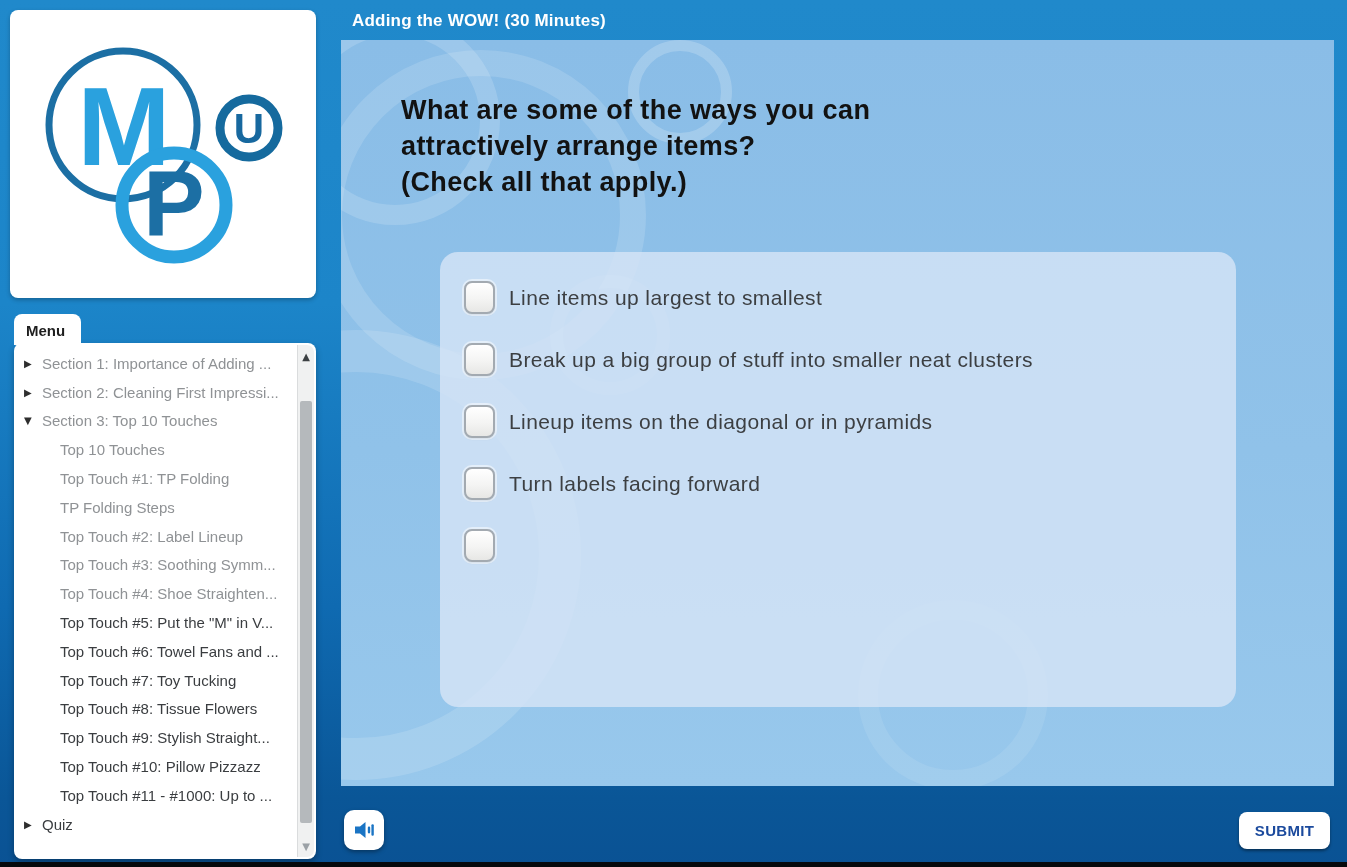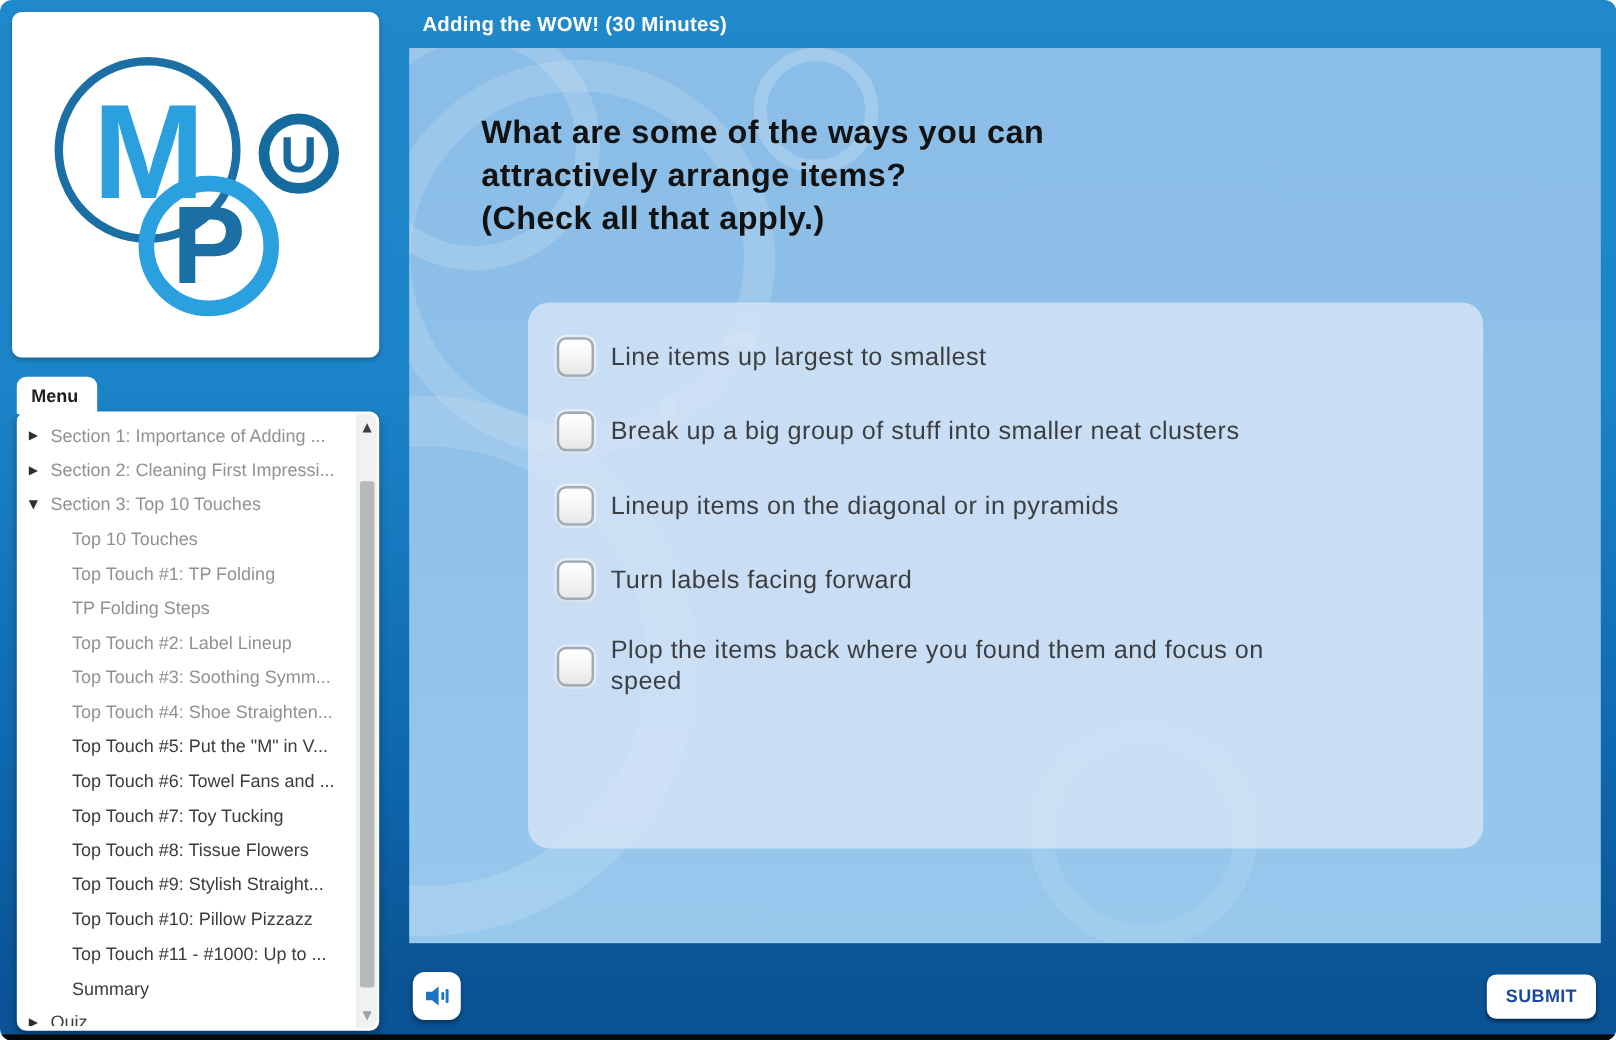--- a/index.html
+++ b/index.html
@@ -1,21 +1,20 @@
 <!DOCTYPE html>
 <html><head>
 <meta charset="utf-8">
 <style>
   * { margin:0; padding:0; box-sizing:border-box; }
   html,body { width:1347px; height:867px; overflow:hidden; }
   body { font-family:"Liberation Sans", sans-serif; }
   #page {
     position:relative; width:1347px; height:867px; overflow:hidden;
     background:linear-gradient(180deg,#2089cb 0%, #1c85c9 35%, #0f6ab1 70%, #0a5697 92%, #0a5294 100%);
-    border-radius:10px;
   }
   
   #header-title {
     position:absolute; left:352px; top:0; height:40px; line-height:41px;
     color:#ffffff; font-size:17px; font-weight:bold; letter-spacing:.2px;
   }
   
   #logo-panel {
     position:absolute; left:10px; top:10px; width:306px; height:288px;
     background:#ffffff; border-radius:8px; box-shadow:0 2px 4px rgba(0,0,0,.25);
@@ -174,24 +173,20 @@
   <div class="menu-item level-1 unvisited">
 
     <span class="mi-label">Top Touch #10: Pillow Pizzazz</span>
   </div>
 
   <div class="menu-item level-1 unvisited">
 
     <span class="mi-label">Top Touch #11 - #1000: Up to ...</span>
   </div>
 
-  <div class="menu-item level-1 unvisited">
-
-    <span class="mi-label">Summary</span>
-  </div>
 
   <div class="menu-item level-0 unvisited">
     <span class="tri">▶</span>
     <span class="mi-label">Quiz</span>
   </div>
 </div>
     <div id="menu-scrollbar">
       <div id="scroll-up">▲</div>
       <div id="scroll-thumb"></div>
       <div id="scroll-down">▼</div>
@@ -229,21 +224,20 @@
     <span class="option-text">Lineup items on the diagonal or in pyramids</span>
   </div>
 
   <div class="option">
     <span class="checkbox"></span>
     <span class="option-text">Turn labels facing forward</span>
   </div>
 
   <div class="option">
     <span class="checkbox"></span>
-    <span class="option-text">Plop the items back where you found them and focus on speed</span>
   </div>
 
 </div>
     </div>
   </div>
 
   <button id="audio-btn">
     <svg width="24" height="24" viewBox="0 0 24 24">
       <polygon points="3,8.5 8,8.5 13.5,4 13.5,20 8,15.5 3,15.5" fill="#1a74c4"></polygon>
       <rect x="15.8" y="8.6" width="2.4" height="6.8" rx="1.1" fill="#1a74c4"></rect>

